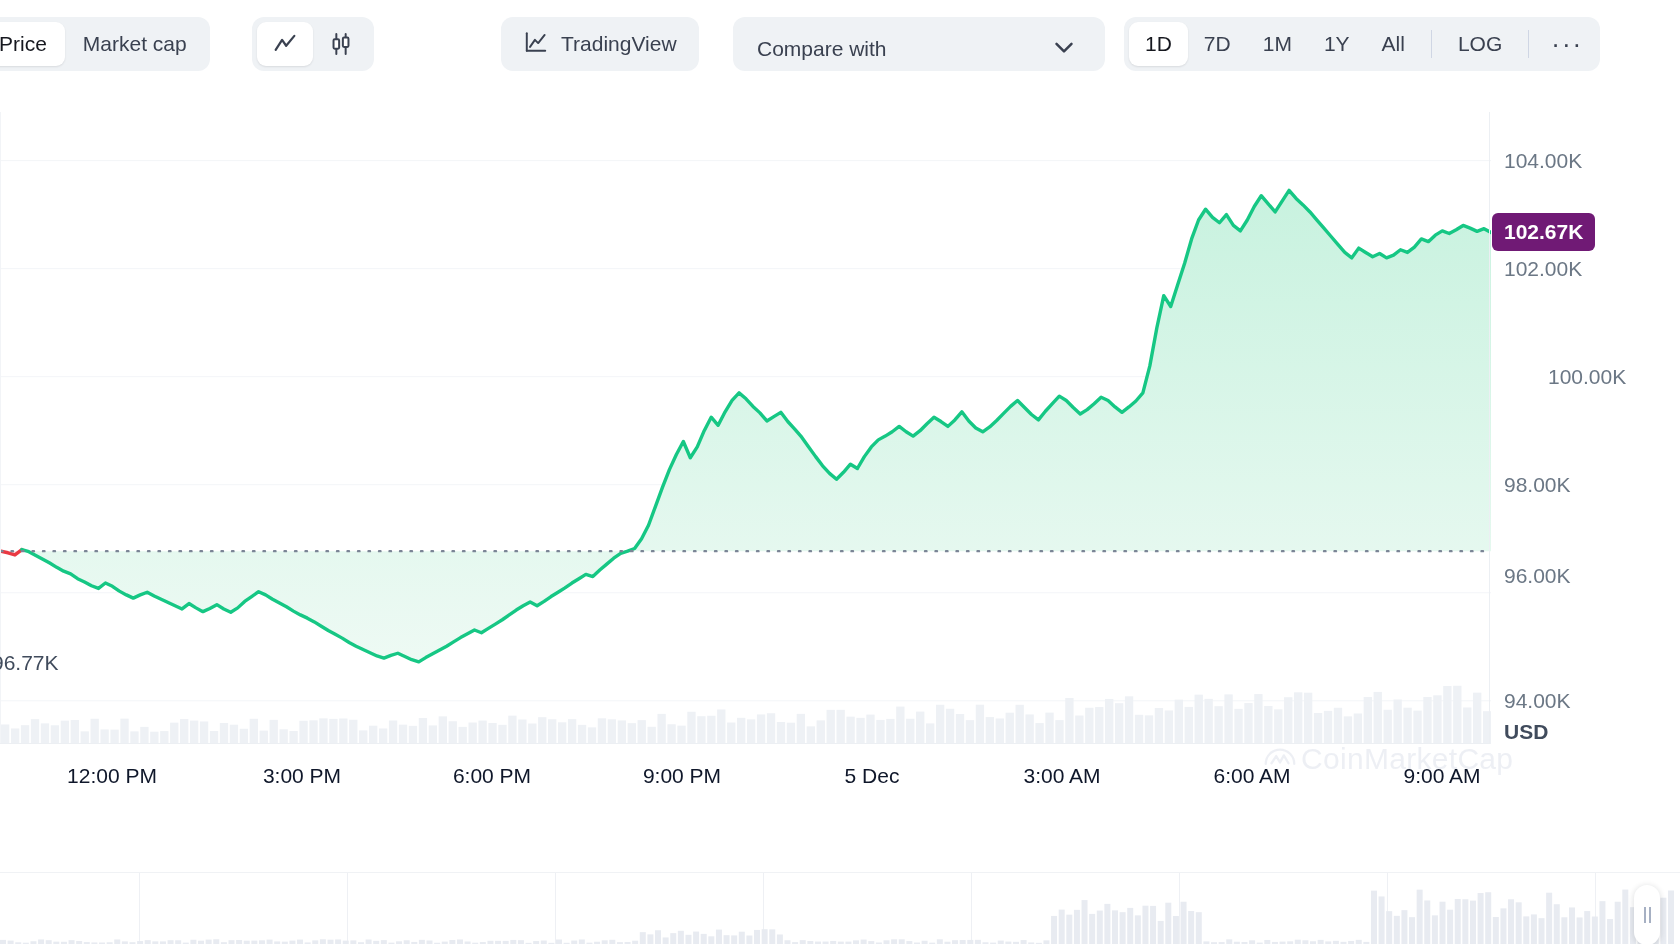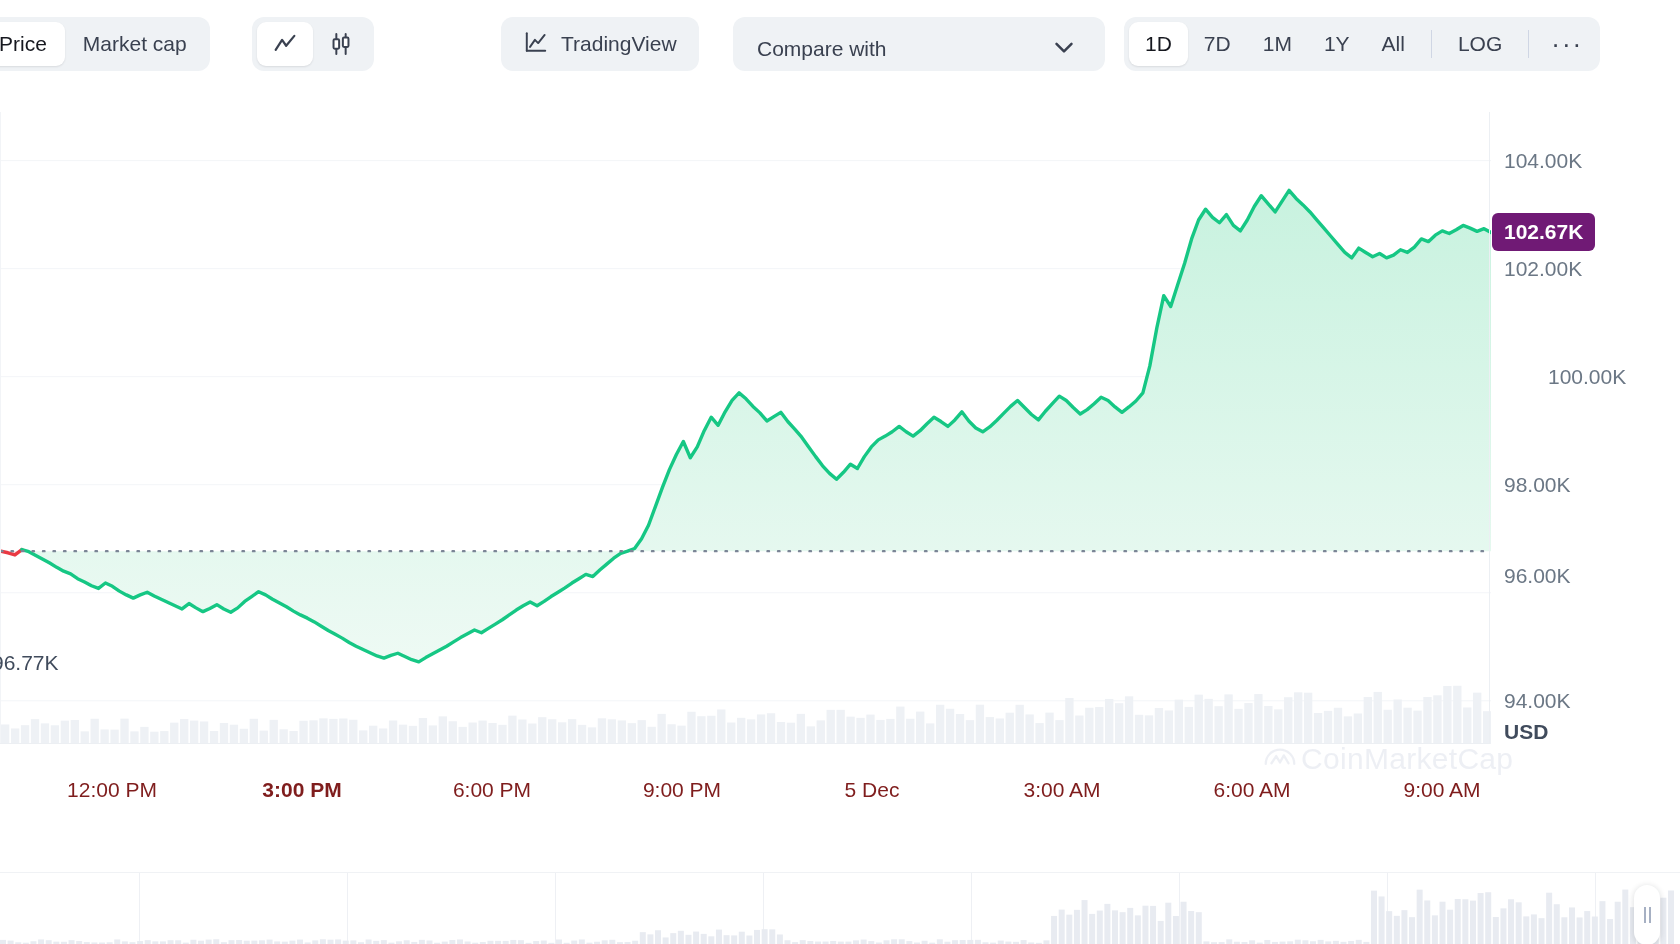--- a/index.html
+++ b/index.html
@@ -75,22 +75,22 @@
     padding: 7px 12px; transform: translateY(-50%); white-space: nowrap;
   }
   .ycur-label {
     position: absolute; font-size: 21px; color: #404b5c; font-weight: 500;
     transform: translateY(-50%); white-space: nowrap;
   }
   .yunit { position: absolute; left: 14px; font-size: 21px; color:#404b5c;
     font-weight: 700; transform: translateY(-50%); }
 
   .xaxis { position: absolute; left: 0; top: 632px; width: 1490px; height: 60px; }
-  .xtick { position: absolute; font-size: 21px; color: #7f1d1d;
-    transform: translateX(-50%); white-space: nowrap; top: 34px; }
+  .xtick { position: absolute; font-size: 21px; color: #0f172a;
+    transform: translateX(-50%); white-space: nowrap; top: 20px; }
 
   
   .watermark {
     position: absolute; left: 1262px; top: 630px;
     display: flex; align-items: flex-start; gap: 4px;
     opacity: .55; pointer-events: none;
   }
   .watermark .wm-text { font-size: 30px; color: #dfe3ec; font-weight: 500; letter-spacing:.3px;}
 
   
@@ -383,21 +383,21 @@
           <div class="ytick" style="top: 456px; margin-top: 8px;">96.00K</div>
           <div class="ytick" style="top: 588.786px;">94.00K</div>
         </div>
       <div class="ylast" id="ylast" style="top: 120.458px;">102.67K</div>
       <div class="yunit" style="top:620px;">USD</div>
     </div>
 
     <div class="xaxis">
       <div id="xticks">
           <div class="xtick" style="left: 112px;">12:00 PM</div>
-          <div class="xtick" style="left: 302px; font-weight: bold;">3:00 PM</div>
+          <div class="xtick" style="left: 302px;">3:00 PM</div>
           <div class="xtick" style="left: 492px;">6:00 PM</div>
           <div class="xtick" style="left: 682px;">9:00 PM</div>
           <div class="xtick" style="left: 872px;">5 Dec</div>
           <div class="xtick" style="left: 1062px;">3:00 AM</div>
           <div class="xtick" style="left: 1252px;">6:00 AM</div>
           <div class="xtick" style="left: 1442px;">9:00 AM</div>
         </div>
     </div>
   </div>
 

